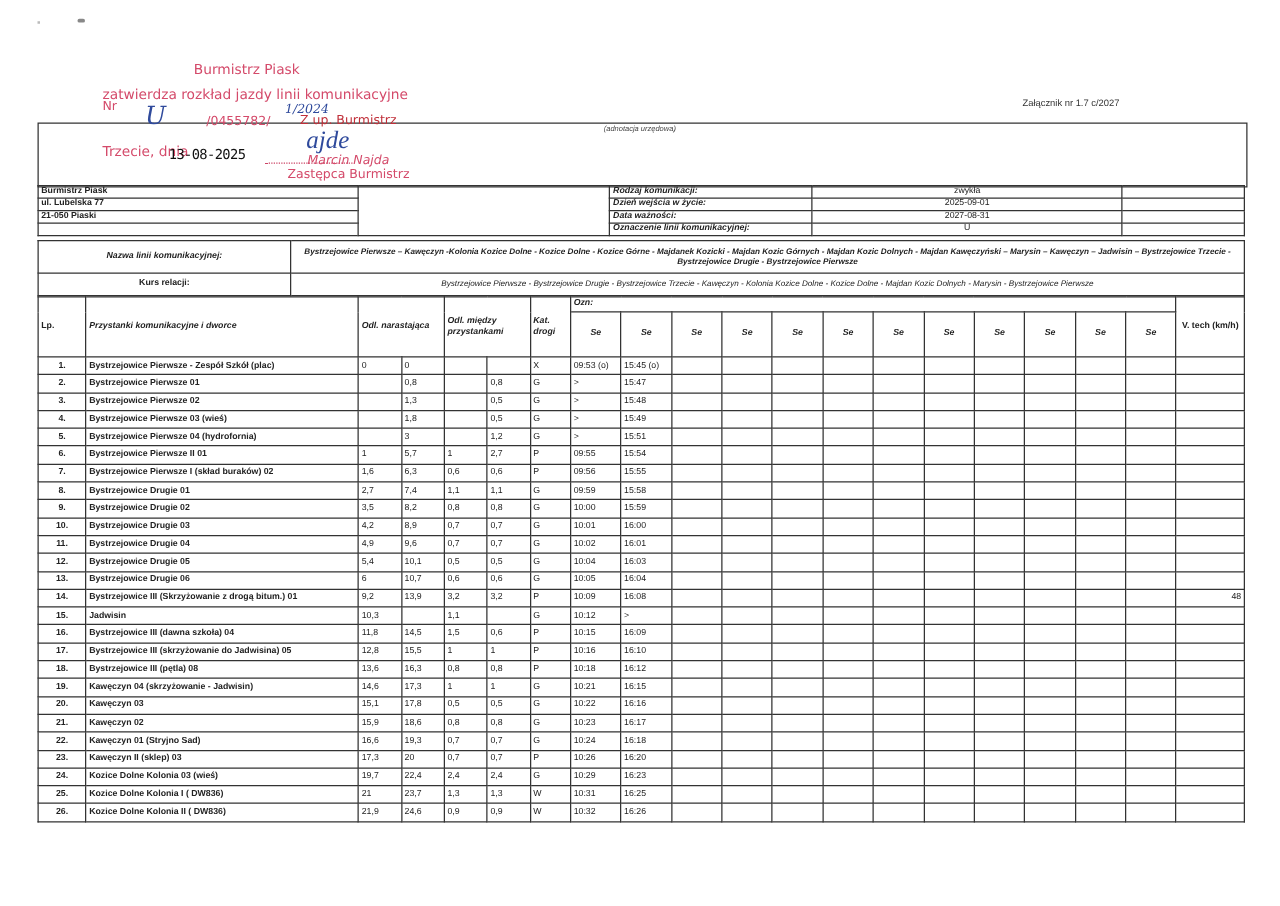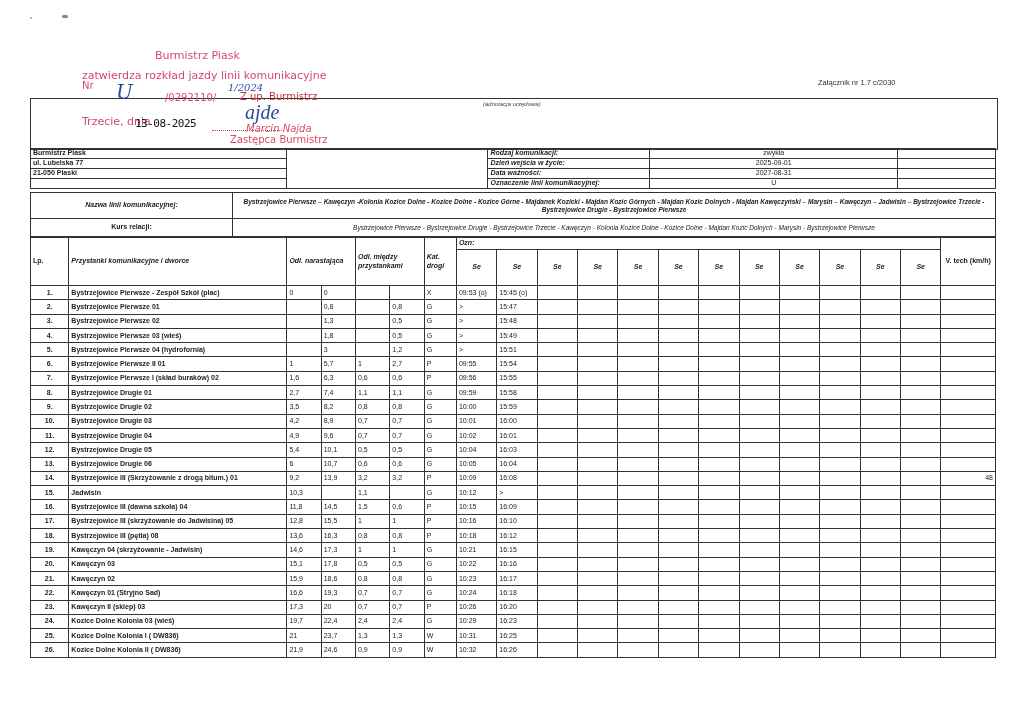--- a/index.html
+++ b/index.html
@@ -16,31 +16,31 @@
   .r { text-align:right; }
   .header-box { border:1.5px solid #333; }
   .scan-dot { width:6px; height:3px; background:#888; border-radius:2px; }
 </style>
 </head>
 <body>
 
 <div class="abs scan-dot" style="left:62px;top:15px;"></div>
 <div class="abs" style="left:30px;top:17px;width:2px;height:2px;background:#bbb;"></div>
 
-<div class="abs annex" style="left:818px;top:78px;">Załącznik nr 1.7 c/2030</div>
+<div class="abs annex" style="left:818px;top:78px;">Załącznik nr 1.7 c/2027</div>
 
 <div class="abs header-box" style="left:30px;top:98px;width:966px;height:50px;">
   <div class="abs i" style="left:452px;top:2px;font-size:6px;color:#444;">(adnotacja urzędowa)</div>
 </div>
 
 <div class="abs stamp" style="left:155px;top:49px;">Burmistrz Piask</div>
 <div class="abs stamp" style="left:82px;top:69px;">zatwierdza rozkład jazdy linii komunikacyjne</div>
 <div class="abs stamp" style="left:82px;top:80px;font-size:10px;">Nr</div>
 <div class="abs hand" style="left:116px;top:80px;font-size:20px;">U</div>
-<div class="abs stamp" style="left:165px;top:92px;font-size:10px;">/0292110/</div>
+<div class="abs stamp" style="left:165px;top:92px;font-size:10px;">/0455782/</div>
 <div class="abs hand" style="left:228px;top:82px;font-size:10px;">1/2024</div>
 <div class="abs stamp" style="left:240px;top:91px;font-size:10px;color:#c0303a;">Z up. Burmistrz</div>
 <div class="abs stamp" style="left:82px;top:115px;">Trzecie, dnia</div>
 <div class="abs" style="left:135px;top:117px;font-family:'DejaVu Sans Mono', monospace;font-size:11px;color:#111;letter-spacing:-0.5px;">13-08-2025</div>
 <div class="abs" style="left:212px;top:130px;width:70px;border-top:1px dotted #c46;"></div>
 <div class="abs hand" style="left:245px;top:101px;font-size:20px;font-family:Liberation Serif, serif;">ajde</div>
 <div class="abs stamp i" style="left:246px;top:123px;font-size:10px;">Marcin Najda</div>
 <div class="abs stamp" style="left:230px;top:134px;font-size:10px;">Zastępca Burmistrz</div>
 
 <table class="abs" style="left:30px;top:148px;width:966px;">

